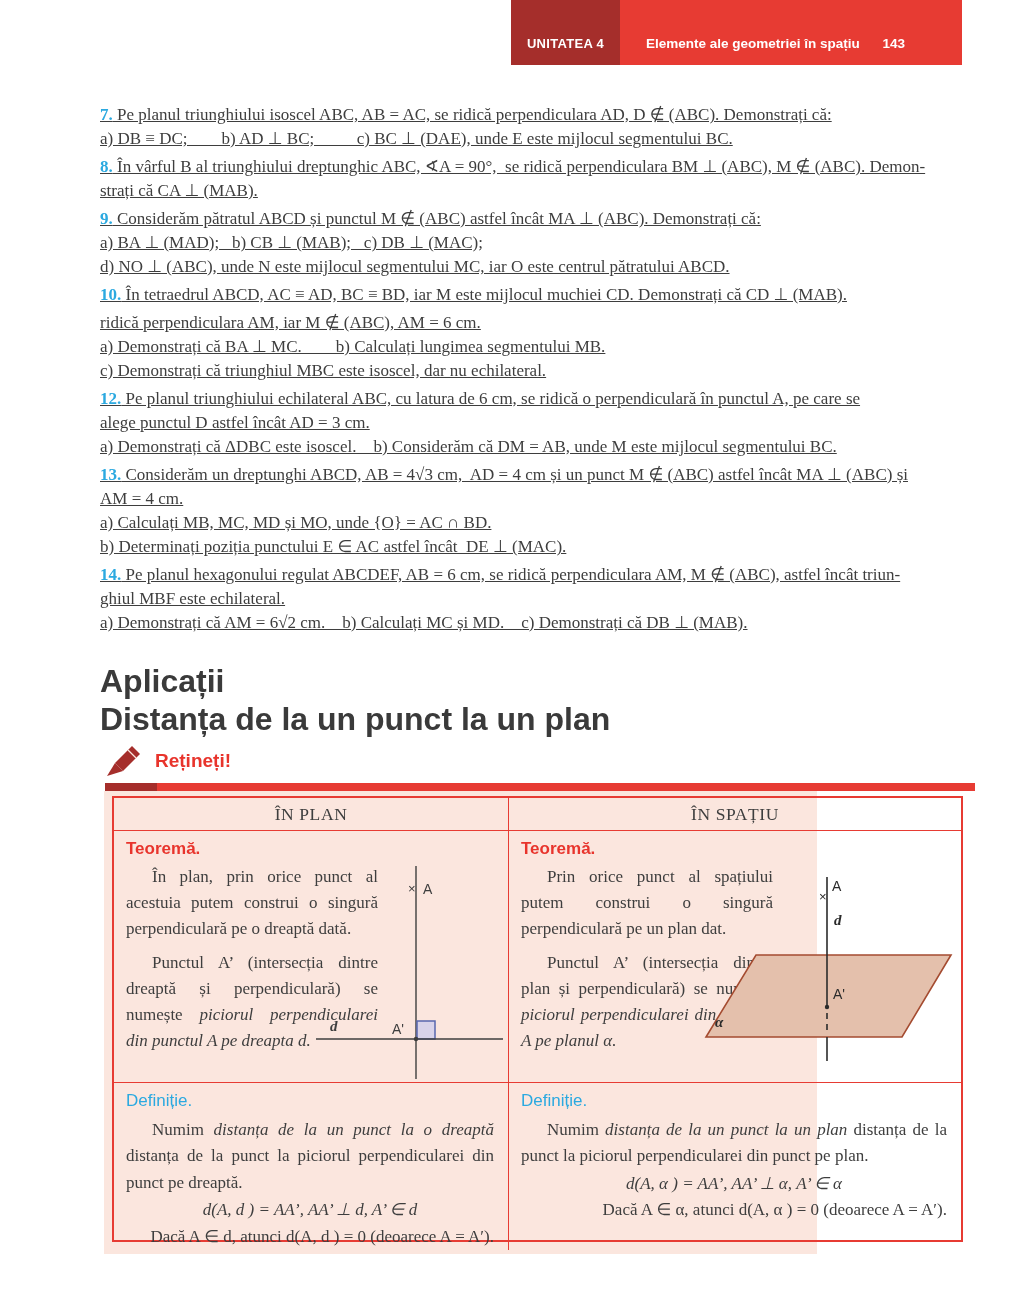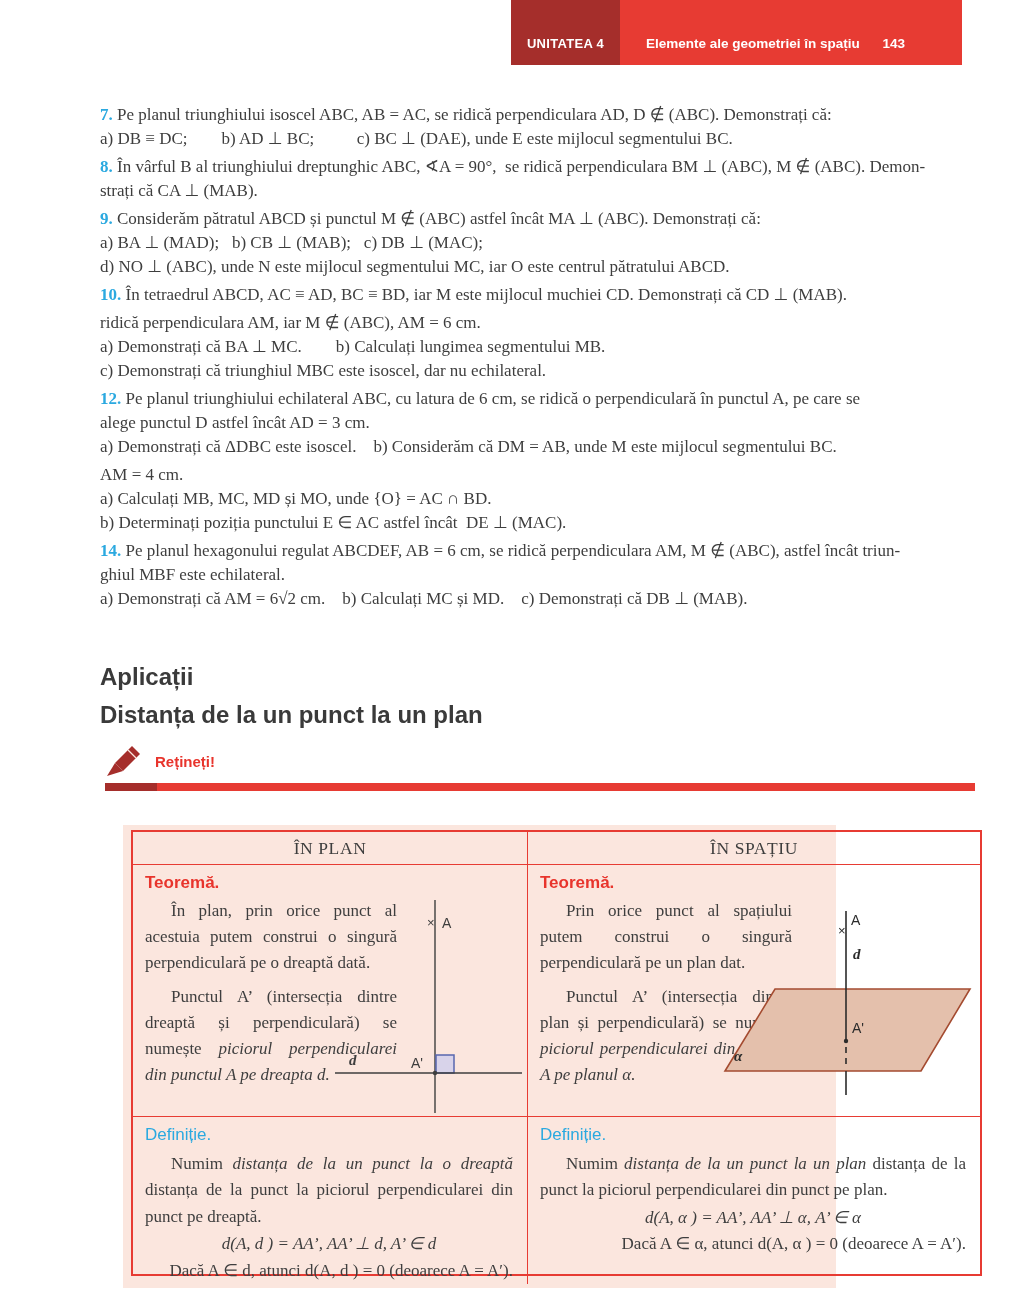--- a/index.html
+++ b/index.html
@@ -9,38 +9,38 @@
   
   .header-bar{position:absolute;left:463px;top:0;width:451px;height:65px;display:flex;
               font-family:"Liberation Sans",sans-serif;margin-left:48px;}
   .unit-box{width:109px;background:#a52e2b;color:#fff;display:flex;align-items:flex-end;
             justify-content:center;padding-bottom:14px;font-weight:bold;font-size:13px;letter-spacing:.3px;}
   .chapter-box{flex:1;background:#e73b33;color:#fff;display:flex;align-items:flex-end;
                justify-content:space-between;padding:12px 57px 14px 26px;font-weight:bold;font-size:13.5px;}
 
   
   .exercises{position:absolute;left:100px;top:99px;width:880px;font-size:17px;}
-  .ex{margin-top:4px;}
+  .ex{margin-top:4px;text-decoration:underline;}
   .ex-line{white-space:pre;line-height:24px;}
   .ex-num{color:#2ba9e0;font-weight:bold;}
 
   
   .sec-title{position:absolute;left:100px;font-family:"Liberation Sans",sans-serif;
-             font-weight:bold;font-size:24px;color:#3a3a3a;}
+             font-weight:bold;font-size:32px;color:#3a3a3a;}
   .t1{top:663px;} .t2{top:701px;}
   .note-row{position:absolute;left:103px;top:743px;display:flex;align-items:center;}
   .note-label{color:#e8342c;font-family:"Liberation Sans",sans-serif;font-weight:bold;
-              font-size:15px;margin-left:12px;text-align:right;}
+              font-size:19px;margin-left:12px;text-align:right;}
 
   
   .rule{position:absolute;left:105px;top:783px;width:870px;height:8px;background:#e73b33;}
   .rule-dark{position:absolute;left:105px;top:783px;width:52px;height:8px;background:#a52e2b;}
 
   
-  .panel{position:absolute;left:123px;top:791px;width:713px;height:463px;background:#fbe6de;margin-top:34px;}
+  .panel{position:absolute;left:104px;top:791px;width:713px;height:463px;background:#fbe6de;}
   .tbl{position:absolute;left:8px;top:5px;width:851px;height:446px;display:grid;
        grid-template-columns:395px 1fr;grid-template-rows:33px 252px 1fr;
        border:2px solid #e73b33;box-sizing:border-box;font-size:17px;}
   .cell{box-sizing:border-box;}
   .b-r{border-right:1.5px solid #e73b33;}
   .b-b{border-bottom:1.5px solid #e73b33;}
   .th{display:flex;align-items:center;justify-content:center;letter-spacing:.6px;font-size:17.5px;}
   .theo{position:relative;padding:5px 8px 0 12px;line-height:26px;}
   .lbl-red{color:#e8342c;font-weight:bold;font-family:"Liberation Sans",sans-serif;font-size:17px;}
   .lbl-blue{color:#2ba9e0;font-weight:normal;font-family:"Liberation Sans",sans-serif;font-size:17px;}
@@ -89,20 +89,21 @@
       <div class="ex-line">ridică perpendiculara AM, iar M ∉ (ABC), AM = 6 cm.</div>
       <div class="ex-line">a) Demonstrați că BA ⊥ MC.        b) Calculați lungimea segmentului MB.</div>
       <div class="ex-line">c) Demonstrați că triunghiul MBC este isoscel, dar nu echilateral.</div>
     </div>
     <div class="ex">
       <div class="ex-line"><span class="ex-num">12.</span><span> Pe planul triunghiului echilateral ABC, cu latura de 6 cm, se ridică o perpendiculară în punctul A, pe care se</span></div>
       <div class="ex-line">alege punctul D astfel încât AD = 3 cm.</div>
       <div class="ex-line">a) Demonstrați că ΔDBC este isoscel.    b) Considerăm că DM = AB, unde M este mijlocul segmentului BC.</div>
     </div>
     <div class="ex">
+      <div class="ex-line"><span class="ex-num">13.</span><span> Considerăm un dreptunghi ABCD, AB = 4√3 cm,  AD = 4 cm și un punct M ∉ (ABC) astfel încât MA ⊥ (ABC) și</span></div>
       <div class="ex-line">AM = 4 cm.</div>
       <div class="ex-line">a) Calculați MB, MC, MD și MO, unde {O} = AC ∩ BD.</div>
       <div class="ex-line">b) Determinați poziția punctului E ∈ AC astfel încât  DE ⊥ (MAC).</div>
     </div>
     <div class="ex">
       <div class="ex-line"><span class="ex-num">14.</span><span> Pe planul hexagonului regulat ABCDEF, AB = 6 cm, se ridică perpendiculara AM, M ∉ (ABC), astfel încât triun-</span></div>
       <div class="ex-line">ghiul MBF este echilateral.</div>
       <div class="ex-line">a) Demonstrați că AM = 6√2 cm.    b) Calculați MC și MD.    c) Demonstrați că DB ⊥ (MAB).</div>
     </div>
   </div>

